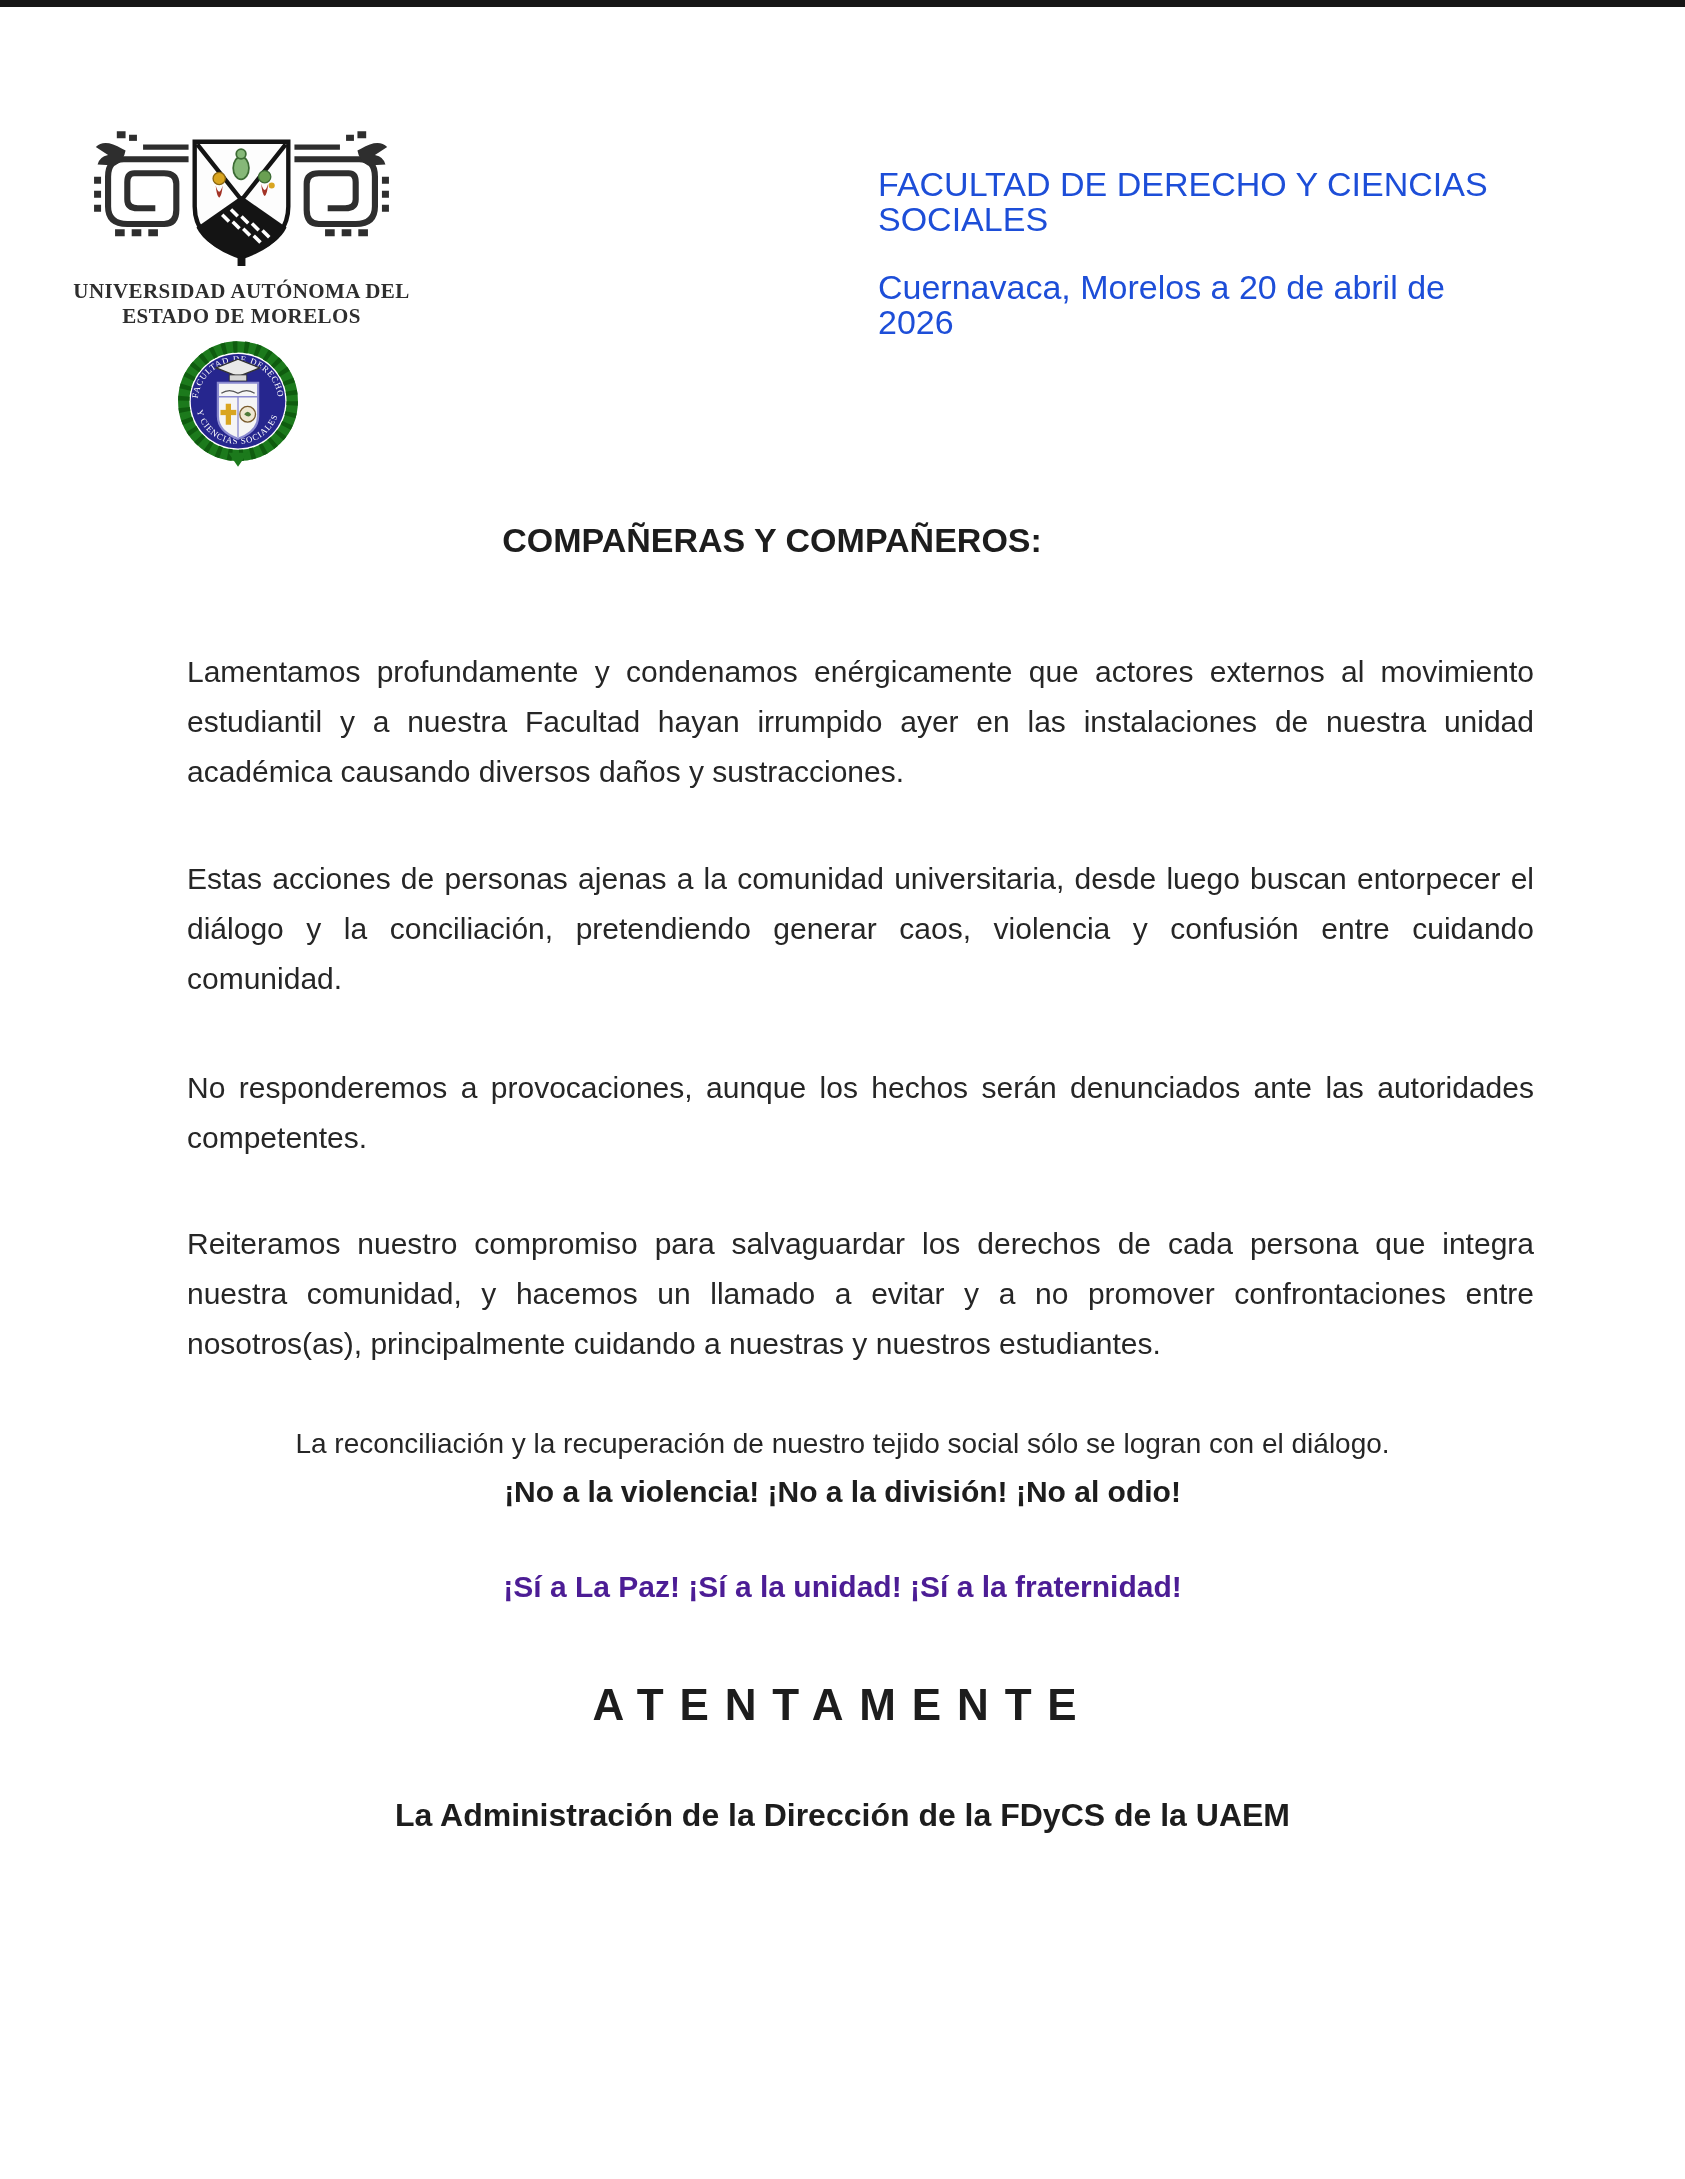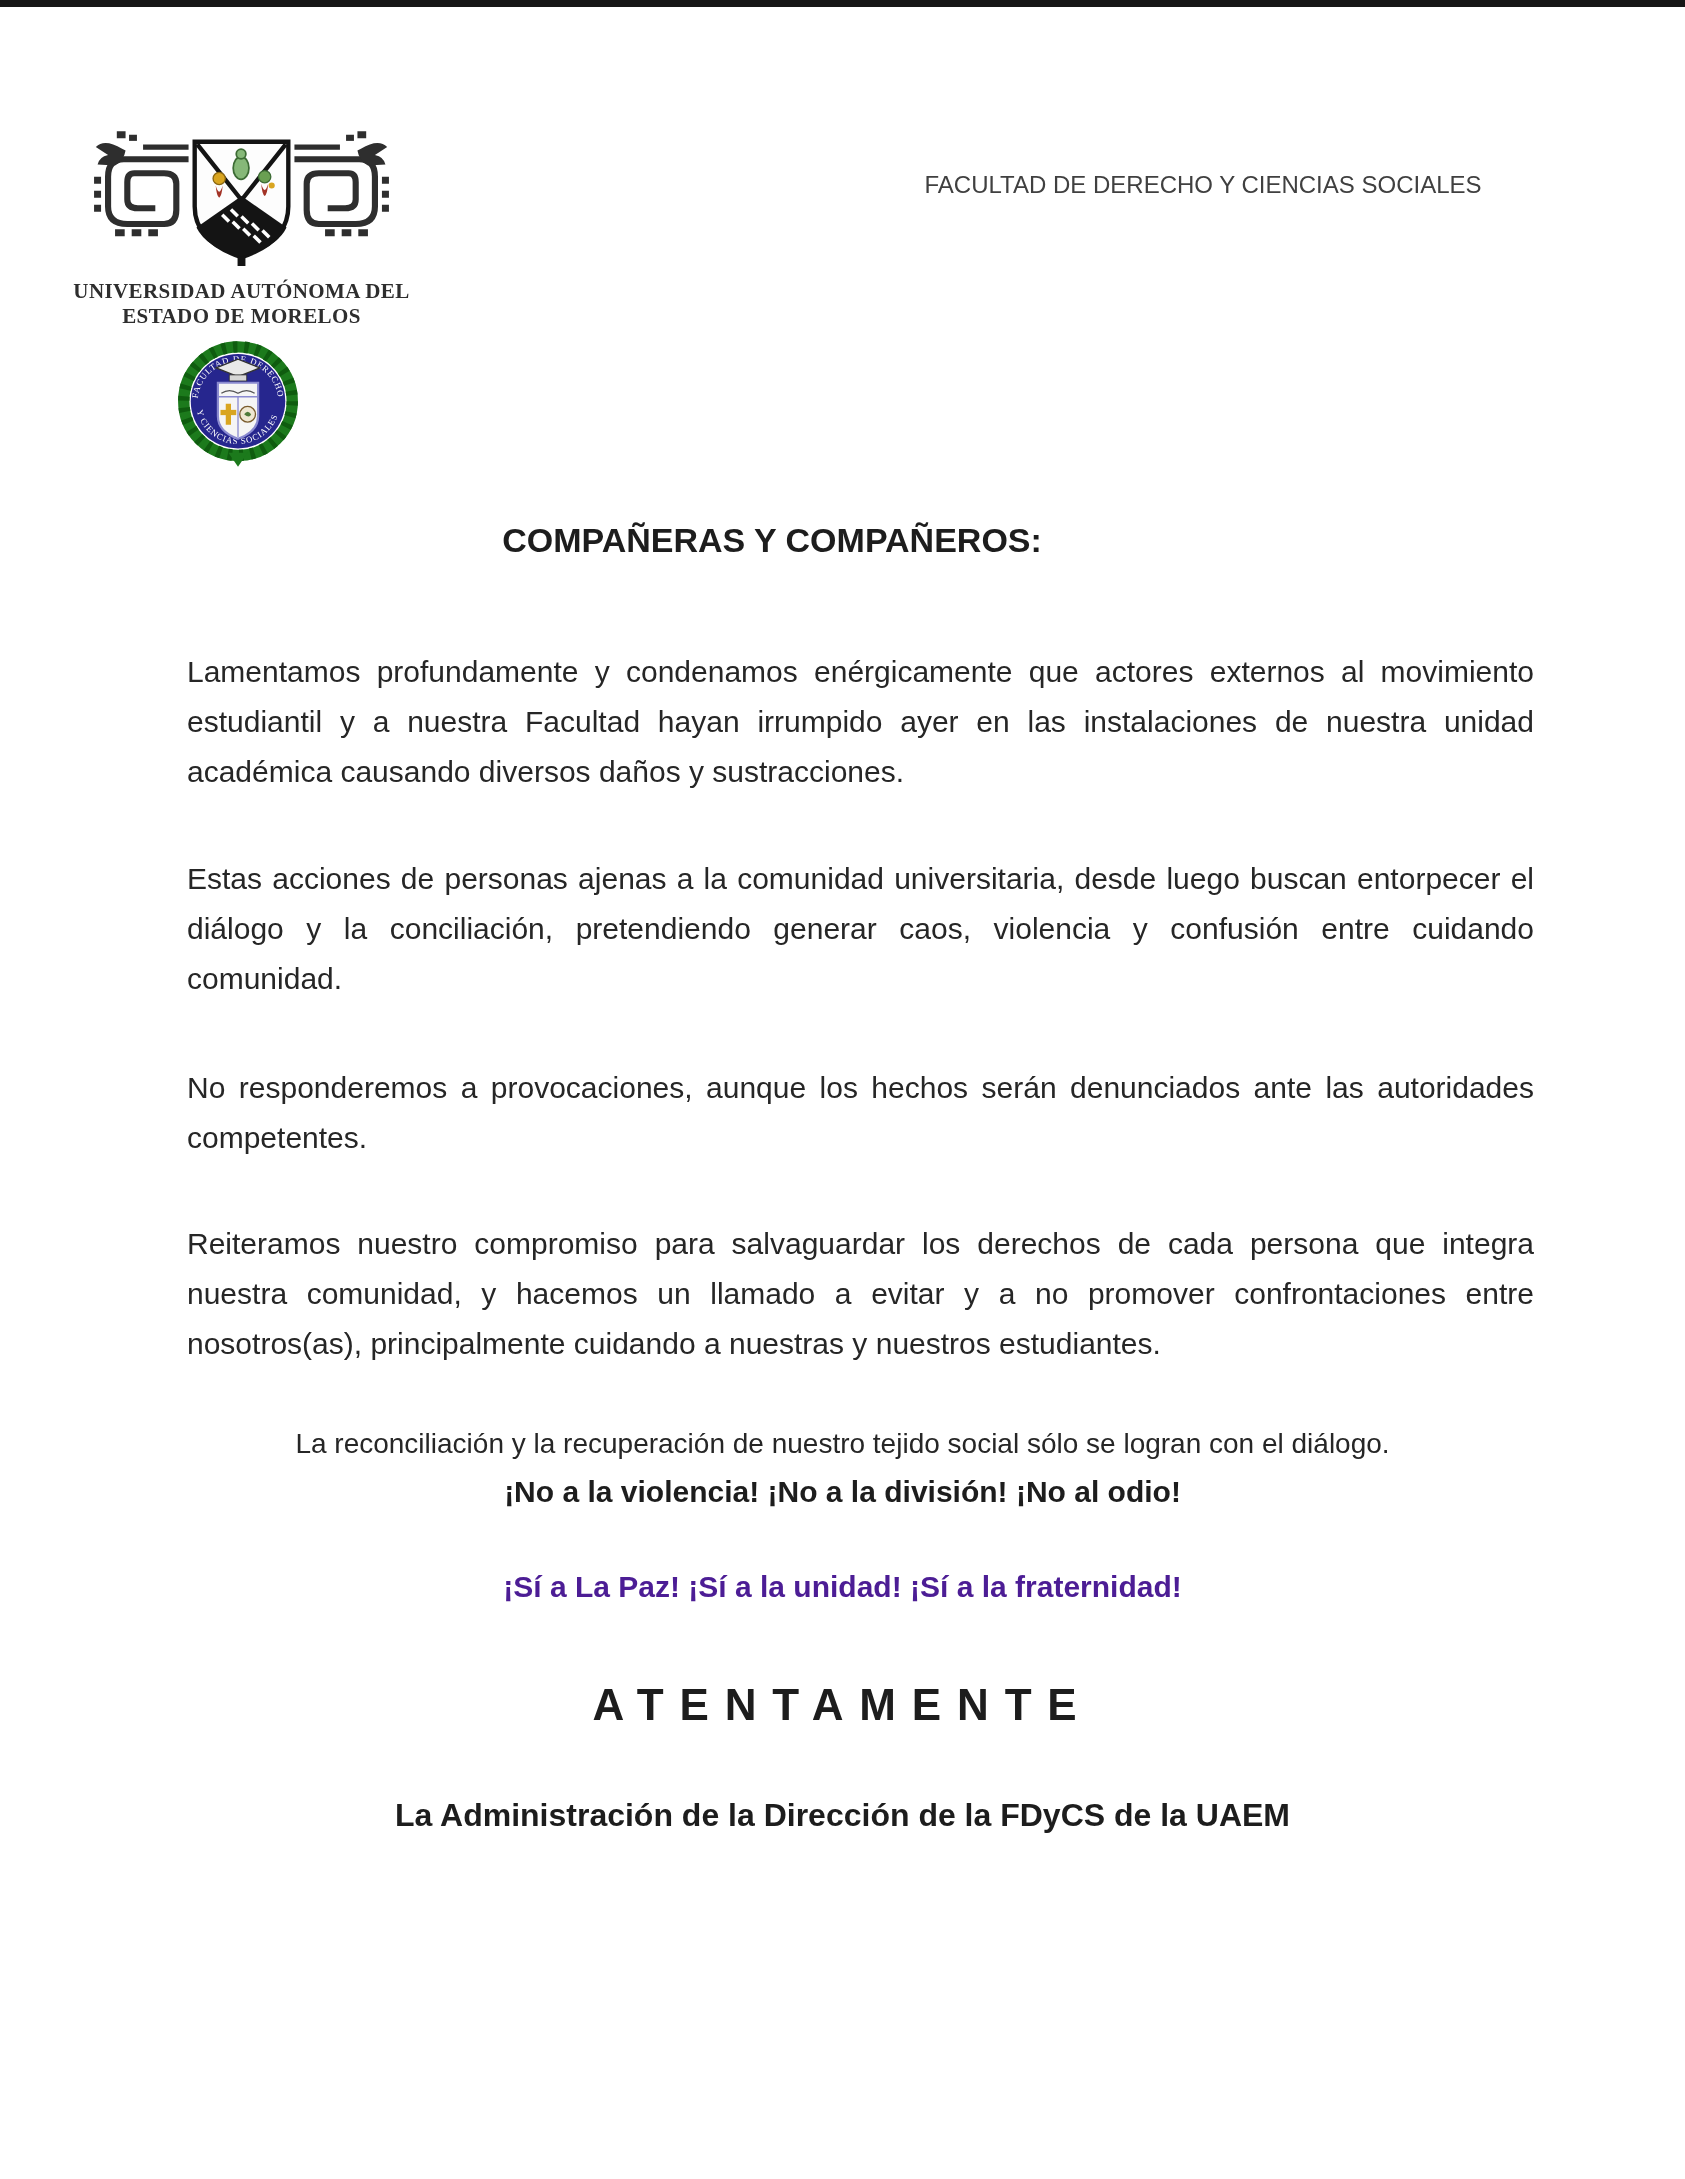--- a/index.html
+++ b/index.html
@@ -24,23 +24,22 @@
     text-align:center;
     font-family:"Liberation Serif", serif;
     font-weight:bold;
     font-size:21px;line-height:24.6px;
     letter-spacing:0.4px;
     color:#2e2e2e;
   }
   .faculty-seal{position:absolute;left:167px;top:339px;width:142px;height:133px;}
   .header-right{
     position:absolute;left:878px;top:167px;width:650px;
-    text-align:center;
-    font-size:24px;line-height:35px;
-    color:#404040;
+    font-size:34px;line-height:35px;
+    color:#1d4ed8;
   }
   .header-right .dateline{margin-top:33px;}
   
   .salutation{
     position:absolute;left:0;top:519px;width:1544px;
     text-align:center;
     font-size:34px;line-height:42px;font-weight:bold;
     color:#1d1d1d;
   }
   .body-paragraph{
@@ -182,20 +181,21 @@
         <rect x="67" y="74" width="6" height="24"></rect>
         <rect x="61" y="81" width="18" height="6"></rect>
       </g>
       <circle cx="92" cy="86" r="9" fill="#efe7d2" stroke="#7a5c2e" stroke-width="1.5"></circle>
       <path d="M88,86 q4,-6 8,0 q-2,5 -8,0 Z" fill="#4e7a3a"></path>
     </g>
   </svg>
 
   <div class="header-right">
     <div class="faculty-line">FACULTAD DE DERECHO Y CIENCIAS SOCIALES</div>
+    <div class="dateline">Cuernavaca, Morelos a 20 de abril de 2026</div>
   </div>
 
   <div class="salutation">COMPAÑERAS Y COMPAÑEROS:</div>
 
   <p class="body-paragraph p1">Lamentamos profundamente y condenamos enérgicamente que actores externos al movimiento estudiantil y a nuestra Facultad hayan irrumpido ayer en las instalaciones de nuestra unidad académica causando diversos daños y sustracciones.</p>
   <p class="body-paragraph p2">Estas acciones de personas ajenas a la comunidad universitaria, desde luego buscan entorpecer el diálogo y la conciliación, pretendiendo generar caos, violencia y confusión entre cuidando comunidad.</p>
   <p class="body-paragraph p3">No responderemos a provocaciones, aunque los hechos serán denunciados ante las autoridades competentes.</p>
   <p class="body-paragraph p4">Reiteramos nuestro compromiso para salvaguardar los derechos de cada persona que integra nuestra comunidad, y hacemos un llamado a evitar y a no promover confrontaciones entre nosotros(as), principalmente cuidando a nuestras y nuestros estudiantes.</p>
 
   <p class="centered-line line-reconciliation">La reconciliación y la recuperación de nuestro tejido social sólo se logran con el diálogo.</p>

